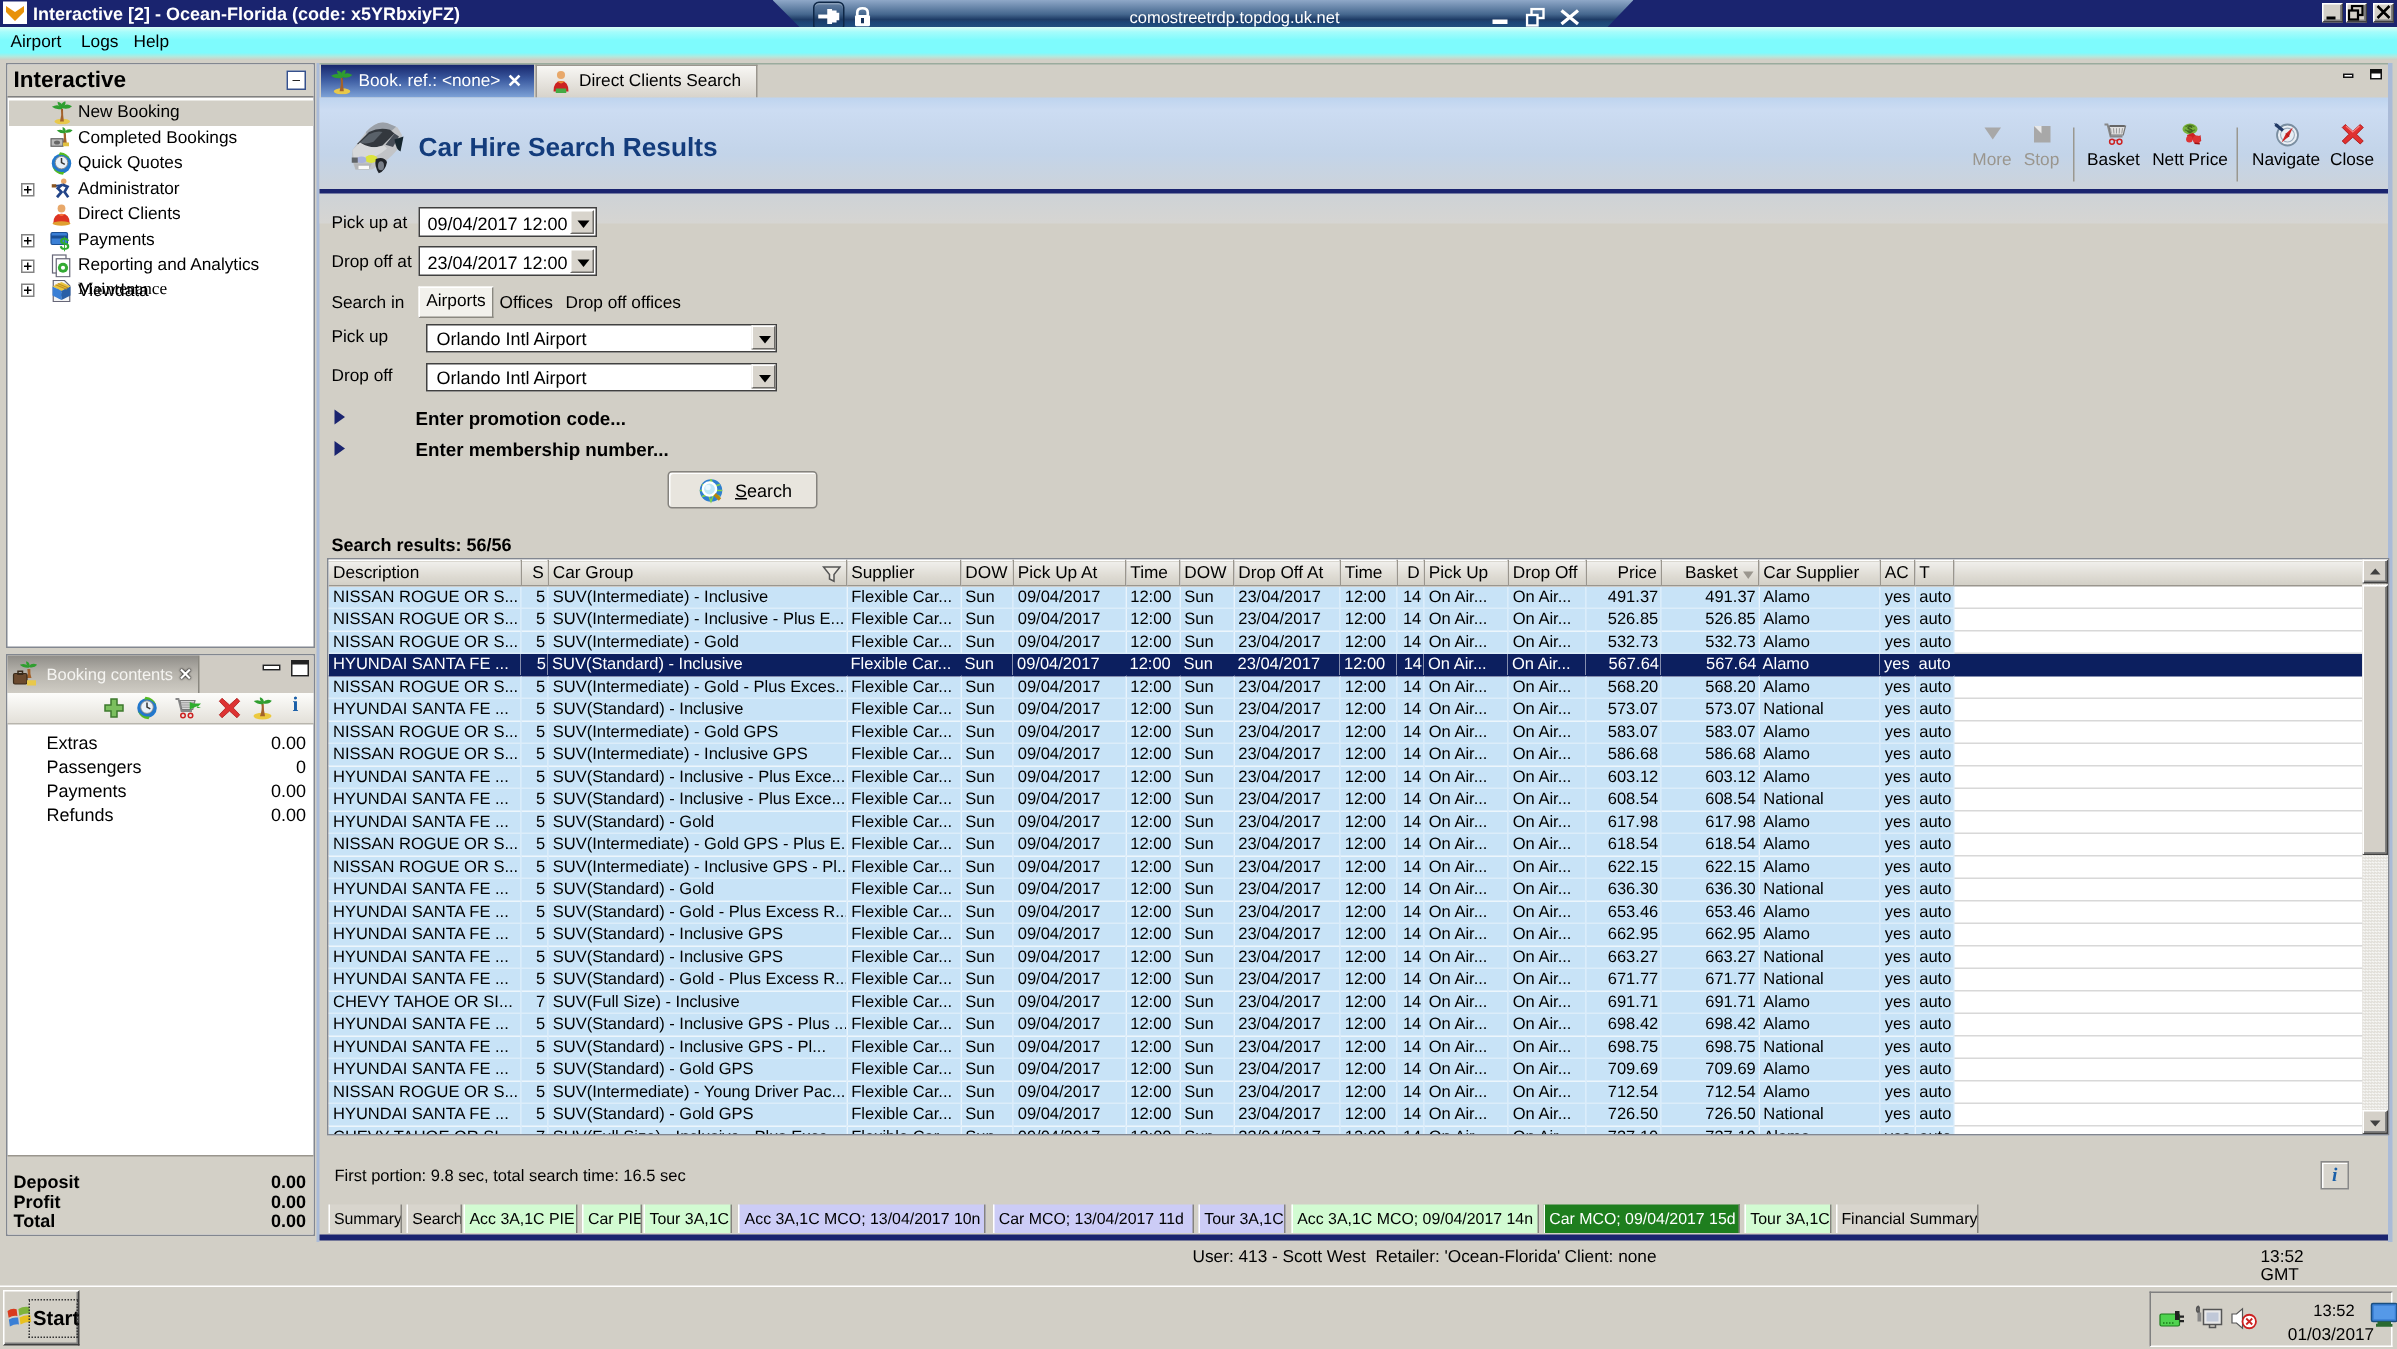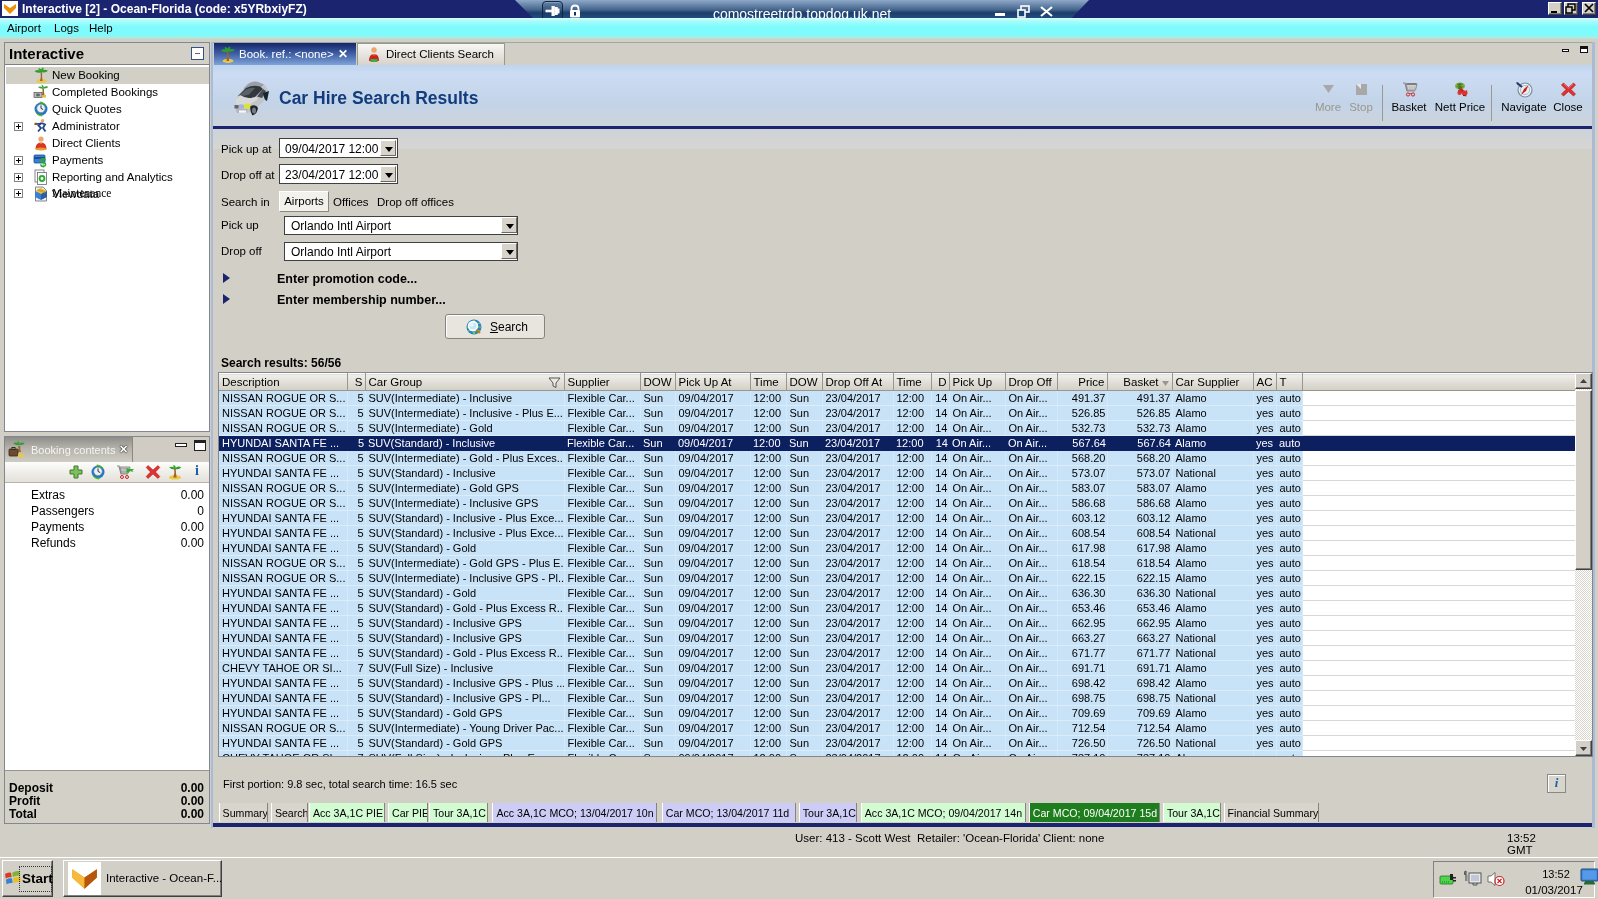--- a/index.html
+++ b/index.html
@@ -11,21 +11,21 @@
 #titlebar { left:0; top:0; width:1598px; height:18px; background:#1a246f; }
 #titleicon { left:2px; top:1px; width:16px; height:15px; background:#fff; }
 #titletext { left:22px; top:2px; color:#fff; font-weight:bold; font-size:12px; white-space:nowrap; }
 .winbtn { top:2px; width:14px; height:13px; background:#d4d0c8; border:1px solid; border-color:#fff #404040 #404040 #fff; box-shadow:inset -1px -1px 0 #808080; font-size:9px; text-align:center; line-height:11px; font-weight:bold; color:#000; }
 
 
 #rdpbar { left:515px; top:0; width:574px; height:27px;
   background:linear-gradient(#8fa8c8 0%, #46688f 35%, #1e3c66 48%, #1c4576 55%, #2a6091 85%, #3e7ba8 100%);
   clip-path:polygon(0 0, 100% 0, calc(100% - 26px) 100%, 27px 100%); }
 #rdpedge { left:515px; top:24px; width:574px; height:3px; background:#53c8c8; clip-path:polygon(29px 0, calc(100% - 28px) 0, calc(100% - 26px) 100%, 27px 100%); }
-#rdptext { left:515px; top:6px; width:574px; text-align:center; color:#fff; font-size:14px; }
+#rdptext { left:536px; top:6px; width:574px; text-align:center; color:#fff; font-size:11px; }
 
 
 #menubar { left:0; top:18px; width:1598px; height:22px; background:linear-gradient(#d8fef6 0%, #a5fcfb 15%, #7efbfd 40%, #7efbfd 78%, #b4e8dd 90%, #cfcdc2 100%); }
 .menuitem { top:4px; font-size:11.5px; }
 
 
 #treepanel { left:4px; top:42px; width:206px; height:390px; background:#fff; border:1px solid #828790; }
 #treehead { left:0; top:0; width:204px; height:22px; background:#d3d0c7; border-bottom:1px solid #808080; }
 #treehead b { position:absolute; left:4px; top:2px; font-size:15px; }
 #collapsebtn { left:186px; top:4px; width:13px; height:13px; background:#fff; border:1px solid #35508c; font-size:9px; line-height:10px; text-align:center; }
@@ -1087,28 +1087,20 @@
           <g transform="rotate(-12 9 10)">
             <path d="M2 4.5 Q5 3 8.2 4.5 L7.8 9 Q5 7.8 1.8 9 Z" fill="#d83b1e"></path>
             <path d="M9.4 4.6 Q13 3.2 16.8 4.8 L16.4 9.2 Q13 8 9 9.1 Z" fill="#7fb33c"></path>
             <path d="M1.7 10.2 Q5 9 8 10.2 L7.6 14.8 Q5 13.8 1.4 14.9 Z" fill="#3a7fd5"></path>
             <path d="M9 10.3 Q12.8 9.2 16.3 10.4 L15.9 15 Q12.8 14 8.6 15 Z" fill="#e8c020"></path>
           </g>
         </svg></span>
     <span class="abs" style="left:19px; top:10px; font-weight:bold; font-size:13.5px;">Start</span>
     <span class="abs" style="left:16px; top:5px; width:33px; height:26px; border:1px dotted #333;"></span>
   </div>
-  <div class="abs taskbtn" style="left:63px; top:2px; width:159px;">
-    <span class="abs" style="left:4px; top:1px; width:33px; height:33px; background:#fff;"><svg width="33" height="33" viewBox="0 0 32 32">
-          <polygon points="4,7 16,15 28,7 28,15 16,26 4,15" fill="#e8920a"></polygon>
-          <polygon points="4,7 16,15 16,26 4,15" fill="#f6b93d"></polygon>
-          <polygon points="16,15 28,7 28,15 16,26" fill="#b5560c"></polygon>
-        </svg></span>
-    <span class="abs" style="left:42px; top:11px; font-size:11.5px; white-space:nowrap;">Interactive - Ocean-F...</span>
-  </div>
   <div class="abs" id="tray" style="width:162px;">
     <span class="abs" style="left:5px; top:11px;"><svg width="18" height="14" viewBox="0 0 18 14">
           <rect x="1" y="3" width="13" height="8" rx="1" fill="#4fd34f" stroke="#1a7a1a" stroke-width="0.8"></rect>
           <rect x="11" y="1" width="3" height="6" fill="#222"></rect>
           <rect x="14" y="4" width="3" height="1.5" fill="#222"></rect>
           <rect x="14" y="7" width="3" height="1.5" fill="#222"></rect>
           <path d="M3 9 H10" stroke="#1a7a1a" stroke-width="1" stroke-dasharray="1 1"></path>
         </svg></span>
     <span class="abs" style="left:29px; top:7px;"><svg width="20" height="20" viewBox="0 0 20 20">
           <rect x="6" y="4" width="12" height="10" fill="#e8e8e8" stroke="#555" stroke-width="1"></rect>

